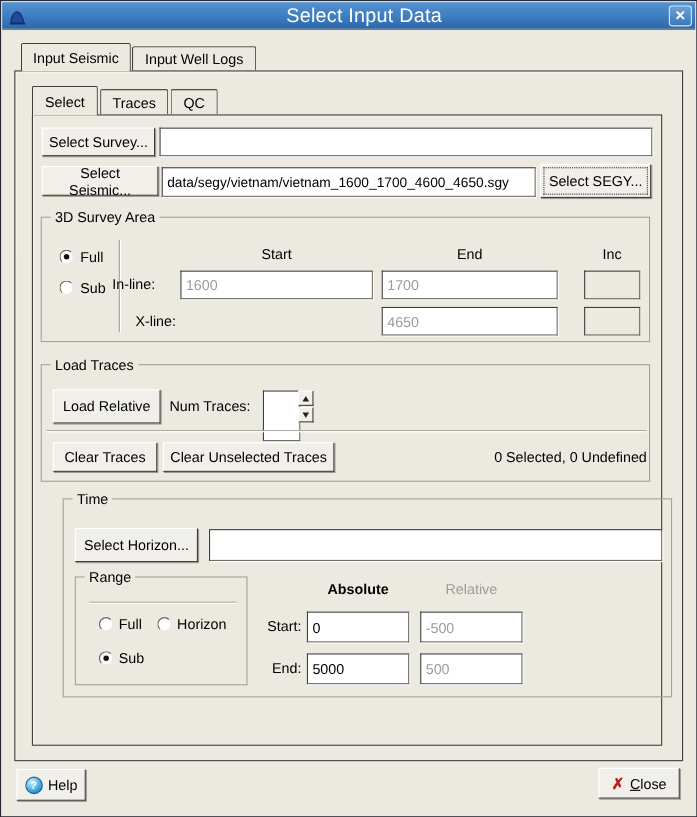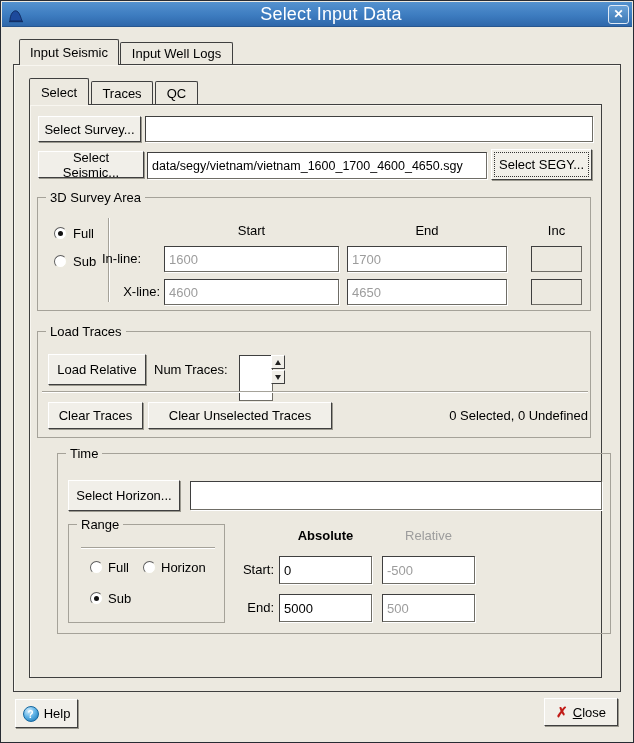--- a/index.html
+++ b/index.html
@@ -125,21 +125,20 @@
       <div class="hdr" style="left:126px;top:25px;width:175px;">Start</div>
       <div class="hdr" style="left:309px;top:25px;width:160px;">End</div>
       <div class="hdr" style="left:493px;top:25px;width:51px;">Inc</div>
 
       <div class="lbl" style="left:64px;top:53px;width:58px;text-align:left;">In-line:</div>
       <input class="tf dim" style="left: 126px; top: 48px; width: 175px; height: 26px;" value="1600">
       <input class="tf dim" style="left: 309px; top: 48px; width: 160px; height: 26px;" value="1700">
       <input class="tf flat" style="left: 493px; top: 48px; width: 51px; height: 26px; box-shadow: none;" value="">
 
       <div class="lbl" style="left:64px;top:86px;width:58px;text-align:right;">X-line:</div>
-      <input class="tf dim" style="left: 126px; top: 81px; width: 175px; height: 26px;" value="4600">
       <input class="tf dim" style="left: 309px; top: 81px; width: 160px; height: 26px;" value="4650">
       <input class="tf flat" style="left: 493px; top: 81px; width: 51px; height: 26px; box-shadow: none;" value="">
     </div>
 
     <div class="group" style="left:36px;top:330px;width:554px;height:107px;">
       <span class="legend">Load Traces</span>
 
       <div class="btn" style="left:10px;top:22px;width:98px;height:31px;">Load Relative</div>
       <div class="lbl" style="left:116px;top:22px;height:31px;line-height:31px;">Num Traces:</div>
 
@@ -151,21 +150,21 @@
             </div>
           <div class="spinbtn down">
               <span class="tri-down"></span>
             </div>
         </div>
       </div>
 
       <div class="hdiv" style="left:4px;top:59px;width:546px;"></div>
 
       <div class="btn" style="left:10px;top:70px;width:95px;height:27px;">Clear Traces</div>
-      <div class="btn" style="left:110px;top:70px;width:184px;height:27px;">Clear Unselected Traces</div>
+      <div class="btn" style="left:110px;top:70px;width:156px;height:27px;">Clear Unselected Traces</div>
       <div class="status" style="left:350px;top:70px;width:200px;height:27px;line-height:27px;">0 Selected, 0 Undefined</div>
     </div>
 
     <div class="group" style="left:36px;top:452px;width:554px;height:181px;margin-left:20px;">
       <span class="legend">Time</span>
 
       <div class="btn" style="left:10px;top:26px;width:112px;height:31px;">Select Horizon...</div>
       <input class="tf" style="left: 132px; top: 27px; width: 412px; height: 29px;" value="">
 
       <div class="group" style="left:10px;top:70px;width:157px;height:99px;">

